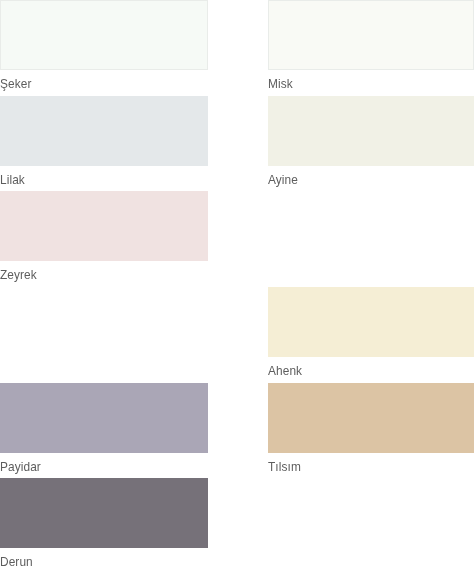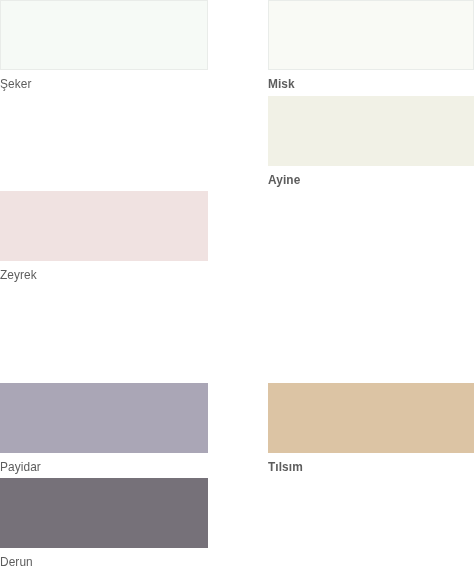--- a/index.html
+++ b/index.html
@@ -24,21 +24,21 @@
   .col-gap {
     grid-column: 2;
   }
   .swatch-cell {
     display: flex;
     flex-direction: column;
     justify-content: flex-start;
     box-sizing: border-box;
   }
   .swatch-cell.left  { grid-column: 1; }
-  .swatch-cell.right { grid-column: 3; font-weight: bold; }
+  .swatch-cell.right { grid-column: 3; }
 
   .chip {
     width: 100%;
     height: 70px;
     box-sizing: border-box;
     flex: 0 0 auto;
   }
   .chip.bordered {
     border: 1px solid #e9ece9;
   }
@@ -63,33 +63,41 @@
   <div class="swatch-cell left">
     <div class="chip bordered" style="background-color: rgb(246, 250, 246);"></div>
     <div class="label">Şeker</div>
   </div>
   <div class="col-gap"></div>
   <div class="swatch-cell right">
     <div class="chip bordered" style="background-color: rgb(249, 250, 245);"></div>
     <div class="label">Misk</div>
   </div>
 
+  <div class="swatch-cell left">
+    <div class="chip" style="background-color: rgb(228, 232, 234);"></div>
+    <div class="label">Lilak</div>
+  </div>
   <div class="col-gap"></div>
   <div class="swatch-cell right">
     <div class="chip" style="background-color: rgb(241, 241, 230);"></div>
     <div class="label">Ayine</div>
   </div>
 
   <div class="swatch-cell left">
     <div class="chip" style="background-color: rgb(240, 226, 225);"></div>
     <div class="label">Zeyrek</div>
   </div>
   <div class="col-gap"></div>
 
   <div class="col-gap"></div>
+  <div class="swatch-cell right">
+    <div class="chip" style="background-color: rgb(245, 238, 213);"></div>
+    <div class="label">Ahenk</div>
+  </div>
 
   <div class="swatch-cell left">
     <div class="chip" style="background-color: rgb(170, 166, 182);"></div>
     <div class="label">Payidar</div>
   </div>
   <div class="col-gap"></div>
   <div class="swatch-cell right">
     <div class="chip" style="background-color: rgb(220, 196, 164);"></div>
     <div class="label">Tılsım</div>
   </div>

